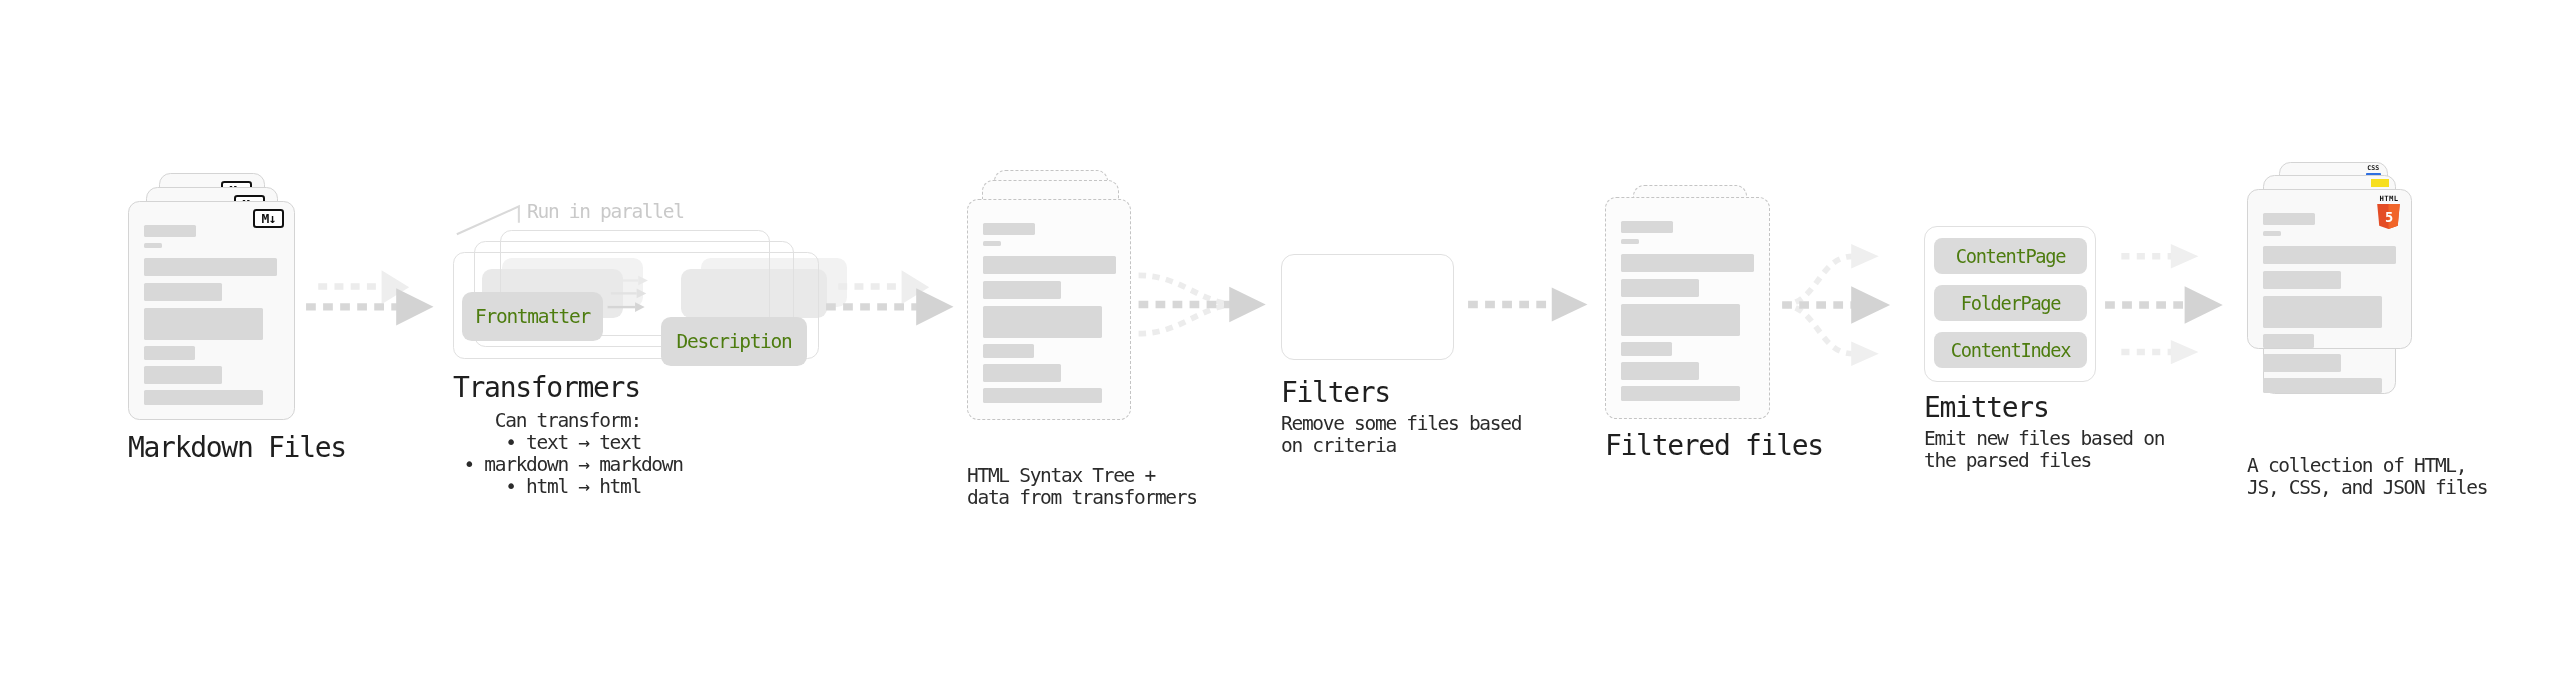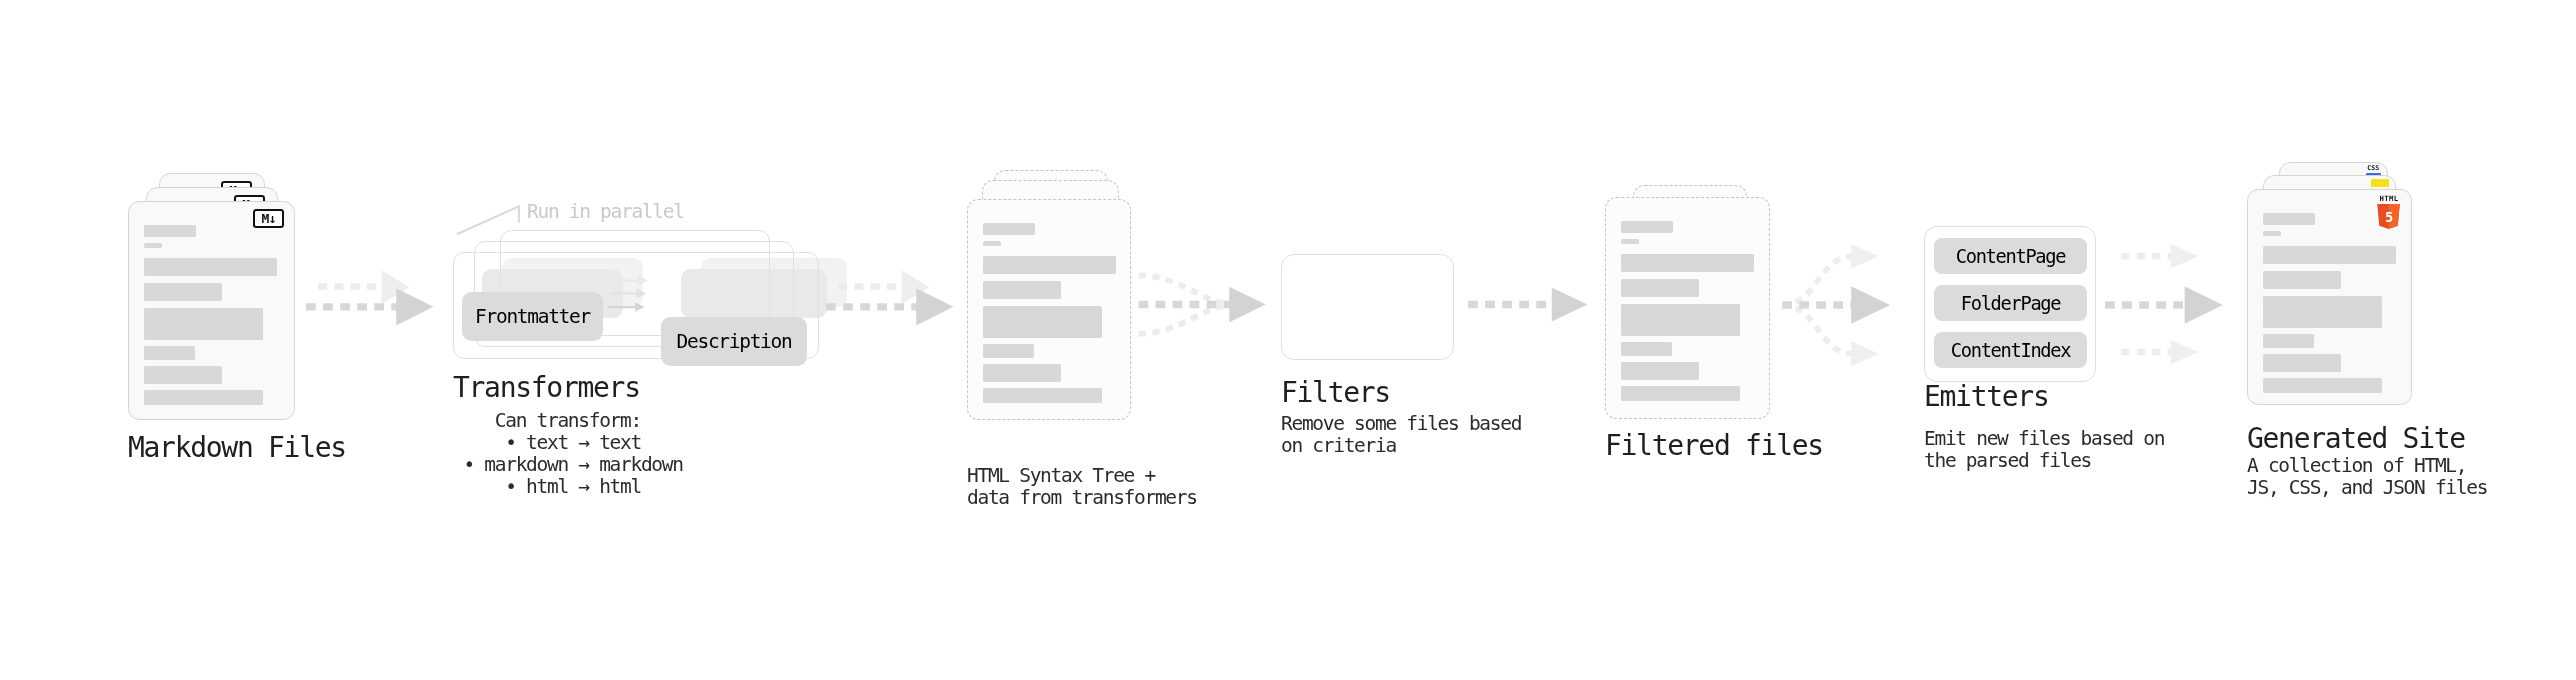--- a/index.html
+++ b/index.html
@@ -22,21 +22,21 @@
     border-radius:3.3px; color:#111; font-size:13px; font-weight:bold; letter-spacing:-0.05em;
     display:flex; align-items:center; justify-content:center; box-sizing:border-box;
   }
 
   
   .frame{position:absolute; border:1.6px solid #e0e0e0; border-radius:11.4px; box-sizing:border-box; background:transparent;}
   .frame.solid{background:#ffffff;}
   .pill{
     position:absolute; background:var(--button-gray,#dbdbdb); border-radius:9.8px;
     display:flex; align-items:center; justify-content:center;
-    font-size:19.5px; color:#000000;
+    font-size:19.5px; color:#4d7c0f;
   }
   .pill.ghost1{background:#e9e9e9;}
   .pill.ghost2{background:#f2f2f2;}
 
   .heading{position:absolute; font-size:28px; line-height:1.15; color:#1f1f1f; white-space:nowrap;}
   .caption{position:absolute; font-size:19.5px; line-height:22px; color:#2b2b2b; white-space:pre-wrap;}
   .annotation{position:absolute; font-size:19.5px; color:#c9c9c9; white-space:nowrap;}
 
   
   .css-badge{position:absolute; width:14.6px; text-align:center;}
@@ -175,21 +175,21 @@
     <polygon points="90,10 90,40 124,25" fill="#efefef"></polygon>
     <polygon points="90,130 90,160 124,145" fill="#efefef"></polygon>
     <line x1="5" y1="85" x2="92" y2="85" stroke="#d7d7d7" stroke-width="9" stroke-dasharray="12 9"></line>
     <polygon points="90,62 90,108 138,85" fill="#d3d3d3"></polygon>
   </svg>
 
   <div class="frame solid" style="left:1924px;top:226px;width:172px;height:156px;border-radius:13px;"></div>
   <div class="pill" style="left:1934px;top:238px;width:153px;height:36px;font-size:18.7px;border-radius:8.1px;">ContentPage</div>
   <div class="pill" style="left:1934px;top:285px;width:153px;height:36px;font-size:18.7px;border-radius:8.1px;">FolderPage</div>
   <div class="pill" style="left:1934px;top:332px;width:153px;height:36px;font-size:18.7px;border-radius:8.1px;">ContentIndex</div>
-  <div class="heading" style="left:1924px;top:381px;">Emitters</div>
+  <div class="heading" style="left:1924px;top:392px;">Emitters</div>
   <div class="caption" style="left:1924px;top:428px;">Emit new files based on
 the parsed files</div>
 
   <svg class="abs" style="left:2101px;top:236px;" width="134" height="138" viewBox="0 0 165 170">
     <line x1="25" y1="25" x2="88" y2="25" stroke="#ededed" stroke-width="8" stroke-dasharray="10 9"></line>
     <polygon points="86,10 86,40 120,25" fill="#efefef"></polygon>
     <line x1="5" y1="85" x2="105" y2="85" stroke="#d7d7d7" stroke-width="9" stroke-dasharray="12 9"></line>
     <polygon points="103,62 103,108 150,85" fill="#d3d3d3"></polygon>
     <line x1="25" y1="143" x2="88" y2="143" stroke="#ededed" stroke-width="8" stroke-dasharray="10 9"></line>
     <polygon points="86,128 86,158 120,143" fill="#efefef"></polygon>
@@ -197,38 +197,37 @@
 
   <div class="doc" style="left:2279px;top:162px;width:109px;height:219px;">
     <div class="css-badge" style="top:2.4px;right:6.5px;">
       <div class="css-txt">CSS</div>
       <div class="css-bar"></div>
     </div>
   </div>
   <div class="doc" style="left:2263px;top:175px;width:133px;height:219px;">
     <div class="js-badge" style="top:3.3px;right:6.5px;"></div>
   </div>
-  <div class="doc" style="left:2247px;top:189px;width:165px;height:216px;">
+  <div class="doc" style="left:2247px;top:189px;width:165px;height:160px;">
     <div class="html5" style="top:4.9px;right:8.1px;">
       <div class="html5-txt">HTML</div>
       <svg width="23" height="25" viewBox="0 0 28 31" style="margin:0.8px auto 0;">
         <polygon class="sh-left" points="0,0 28,0 25.5,27 14,31 2.5,27"></polygon>
         <polygon class="sh-right" points="14,0 28,0 25.5,27 14,31"></polygon>
         <text x="14" y="22" text-anchor="middle" font-size="17" font-weight="bold" fill="#ffffff">5</text>
       </svg>
     </div>
     <div class="doc-skeleton">
         <div class="bar" style="width: 52px; height: 12.2px; margin-top: 0px;"></div>
         <div class="bar" style="width: 18px; height: 4.9px; margin-top: 5.7px;"></div>
         <div class="bar" style="width: 133px; height: 18.7px; margin-top: 9.8px;"></div>
         <div class="bar" style="width: 78px; height: 18.7px; margin-top: 6.5px;"></div>
         <div class="bar" style="width: 119px; height: 32px; margin-top: 6.5px;"></div>
         <div class="bar" style="width: 51px; height: 14.6px; margin-top: 5.7px;"></div>
         <div class="bar" style="width: 78px; height: 18px; margin-top: 5.7px;"></div>
         <div class="bar" style="width: 119px; height: 15.4px; margin-top: 5.7px;"></div>
       </div>
   </div>
-  <div class="heading" style="left:2247px;top:423px;">Generated Site</div>
   <div class="caption" style="left:2247px;top:455px;">A collection of HTML,
 JS, CSS, and JSON files</div>
 
 </div>
 
 
 </body></html>

